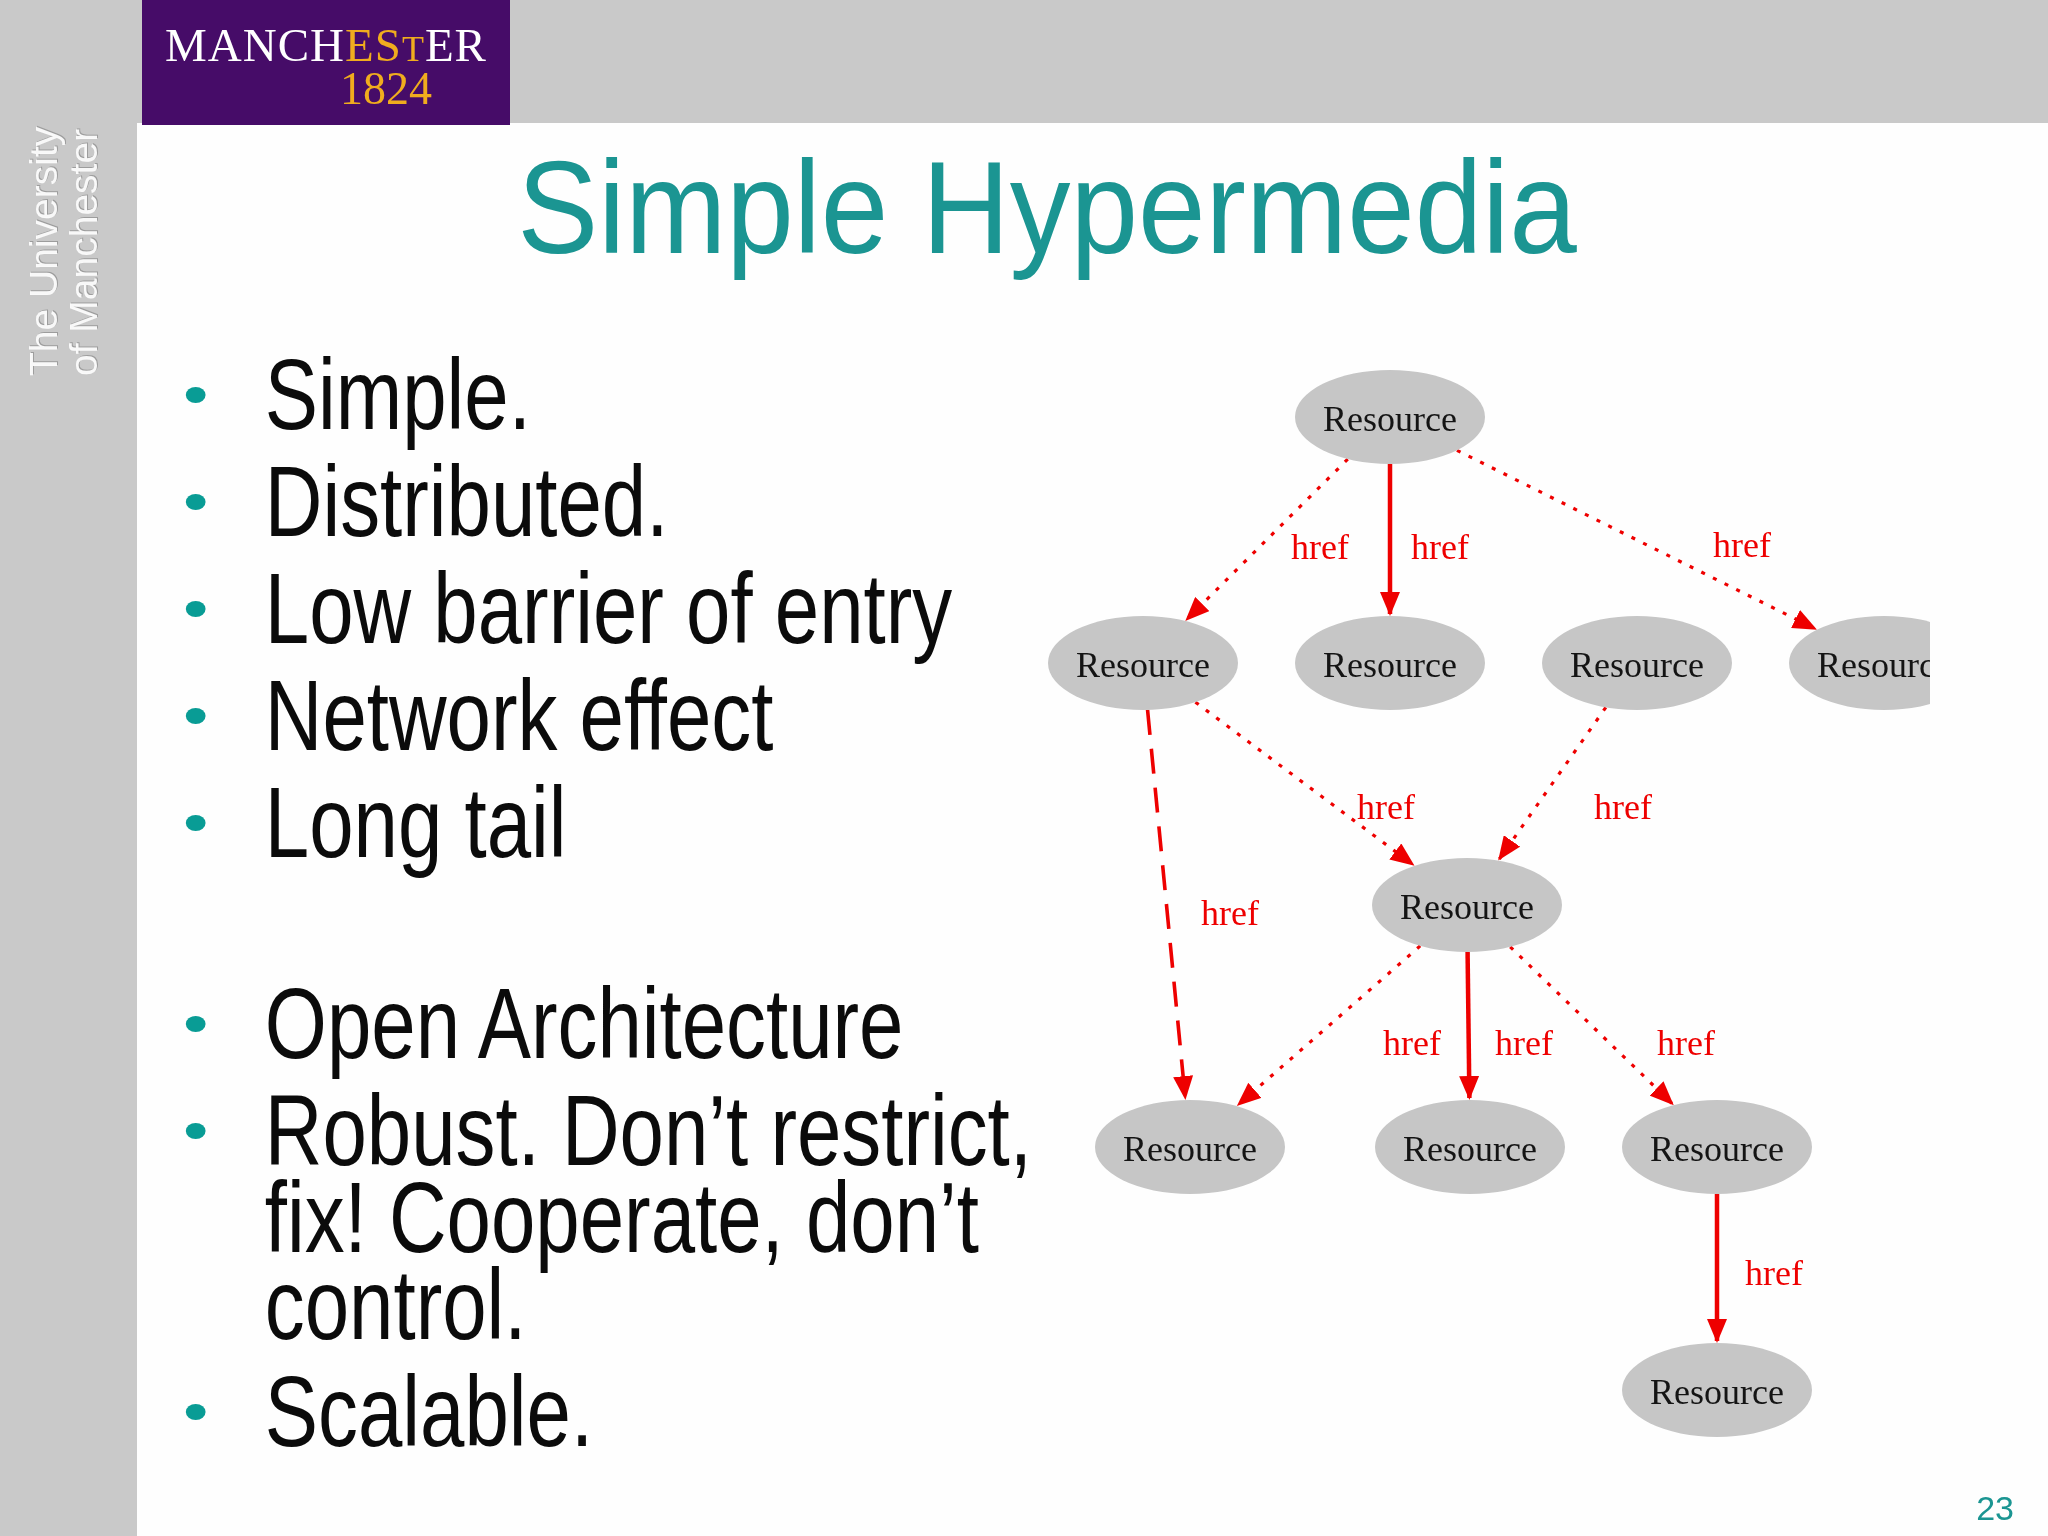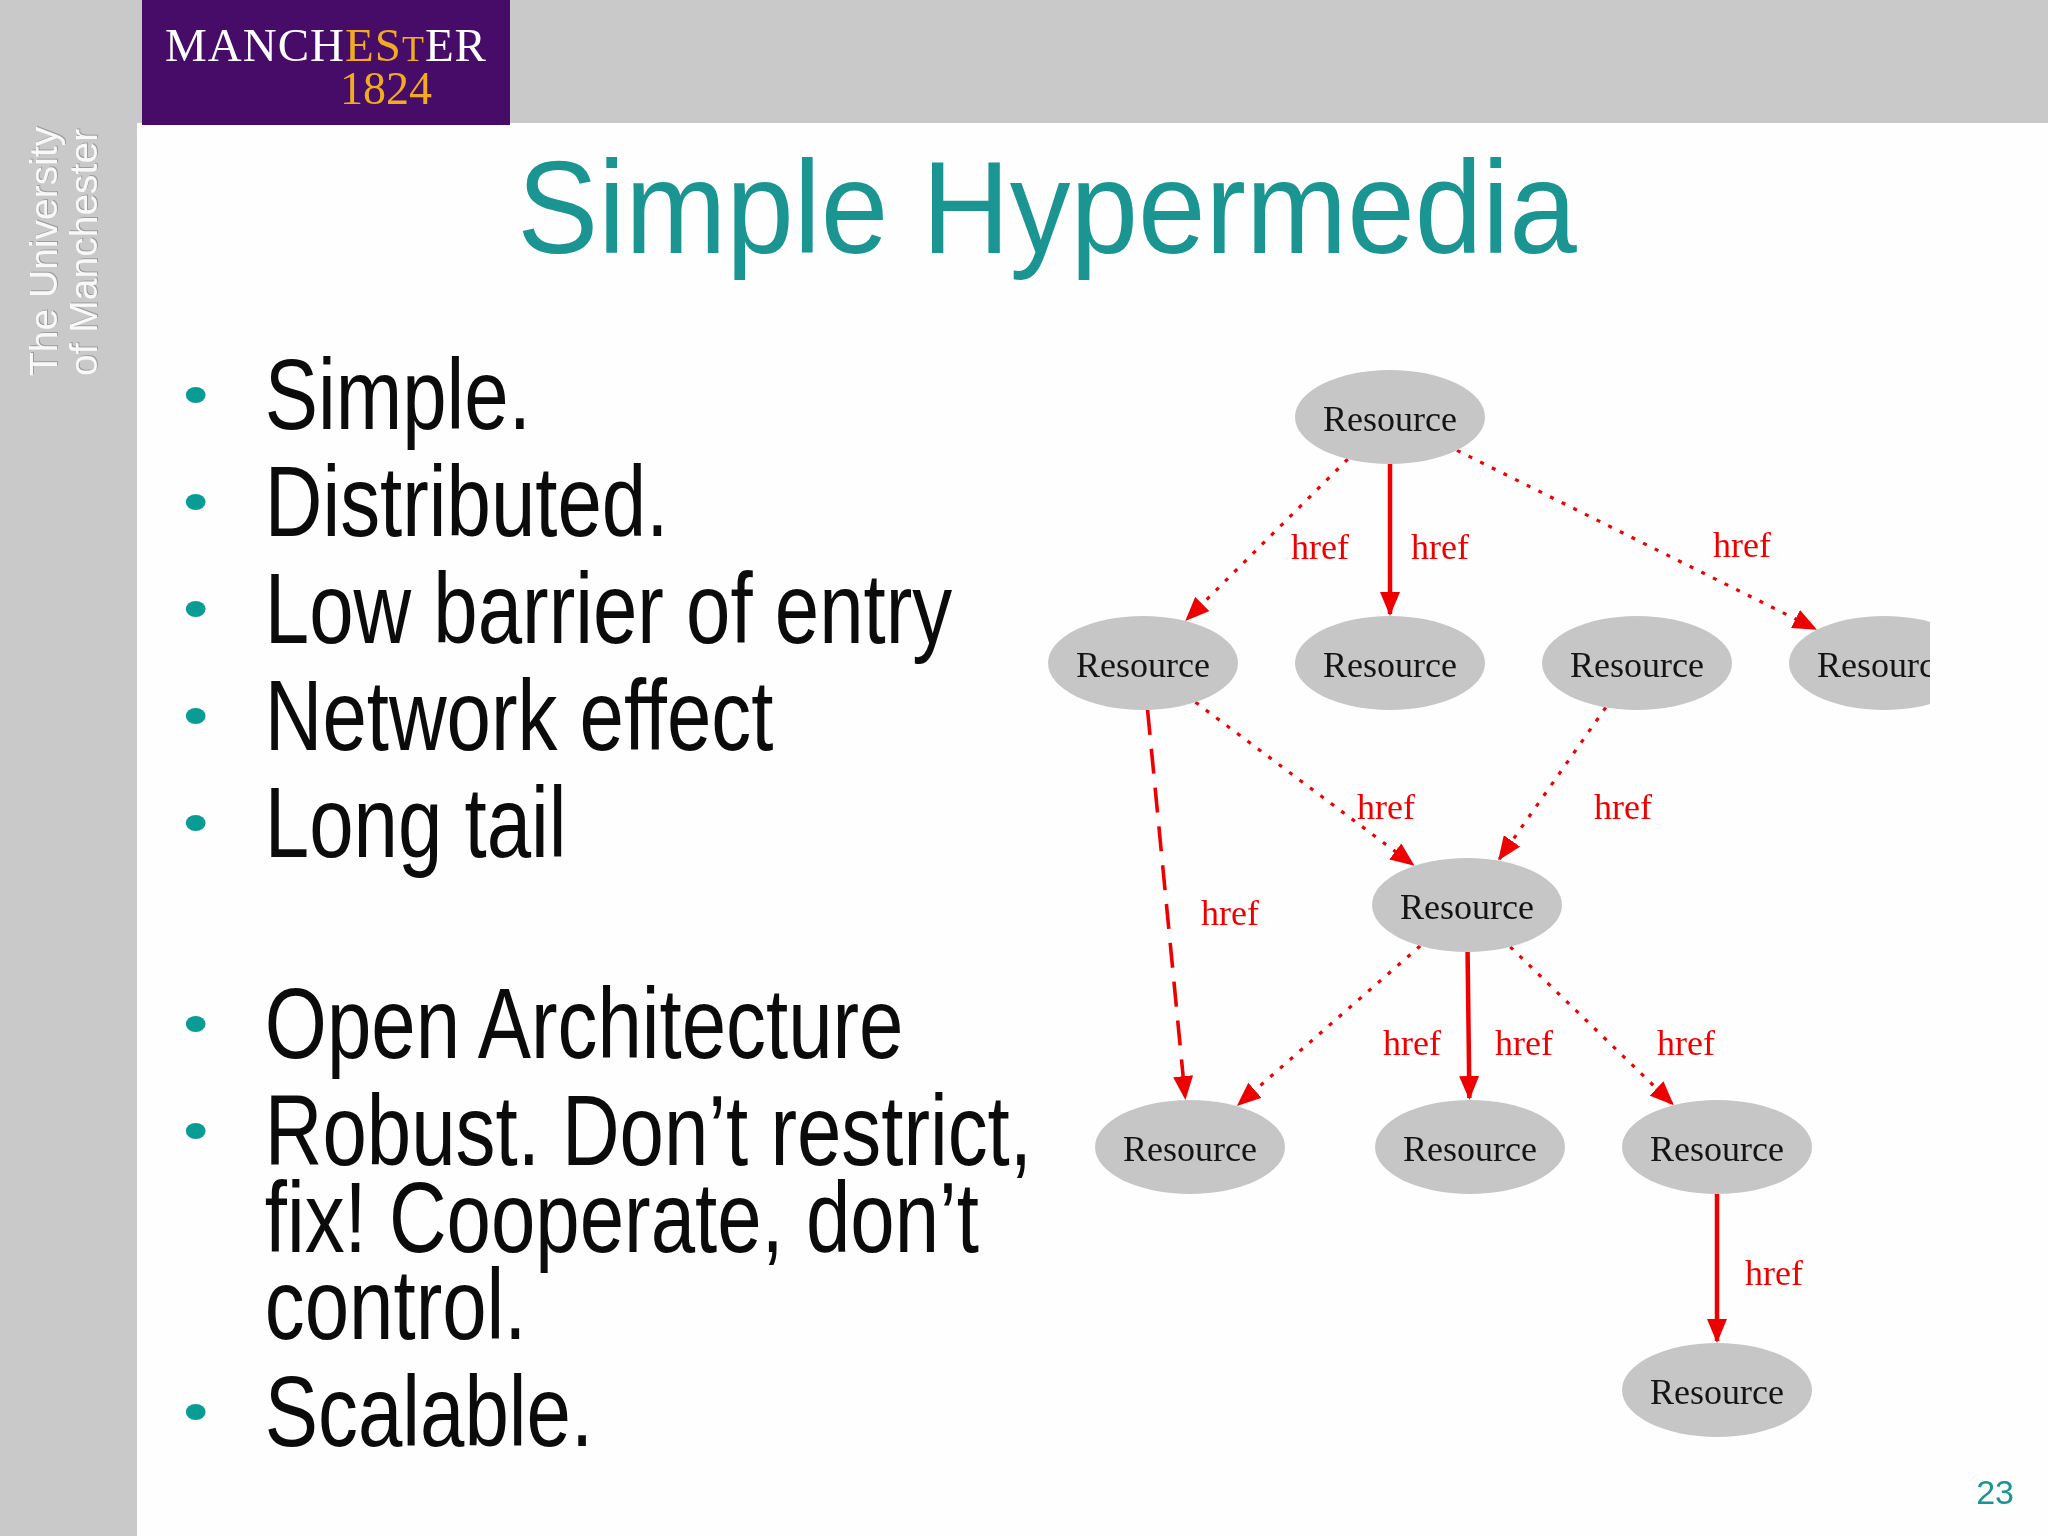--- a/index.html
+++ b/index.html
@@ -85,21 +85,21 @@
   .diagram text{font-family:"Liberation Serif",serif;}
   .node-label{font-size:36px;fill:#141414;}
   .edge-label{font-size:36px;fill:var(--edge-red);}
   .edge{stroke:var(--edge-red);fill:none;}
   .edge.solid{stroke-width:4.5;}
   .edge.dotted{stroke-width:3.2;stroke-dasharray:4 9;}
   .edge.longdash{stroke-width:3.6;stroke-dasharray:25 14;}
   .arrow-head{fill:var(--edge-red);}
   
   .page-number{
-    position:absolute;right:34px;bottom:24px;
+    position:absolute;right:34px;bottom:8px;
     color:var(--accent-teal);
     font-size:34px;
     margin-top:37px;
   }
 </style>
 </head>
 <body>
 
 <div class="slide">
 

